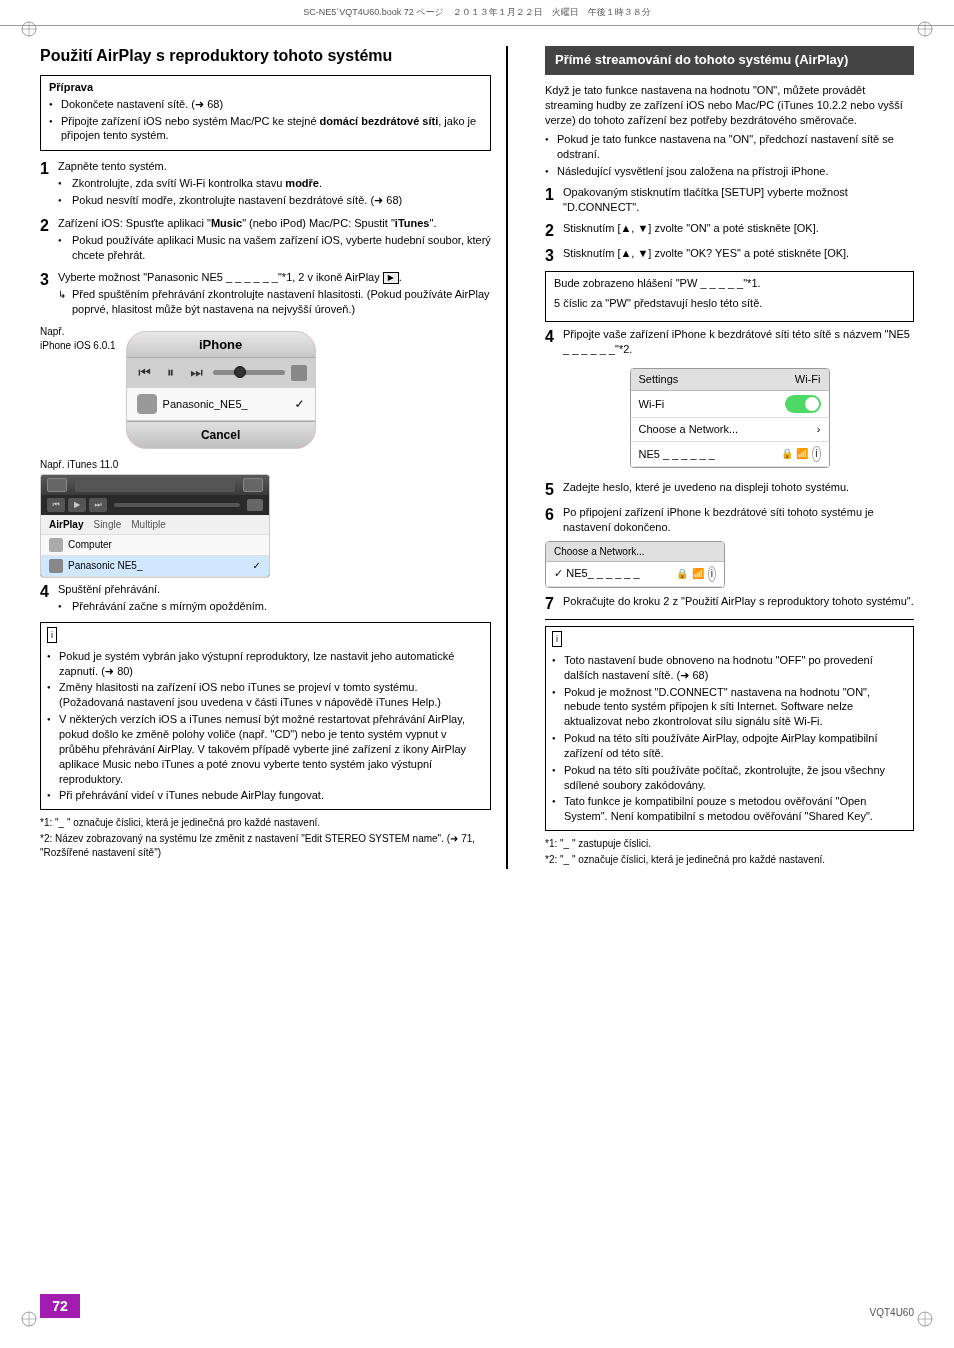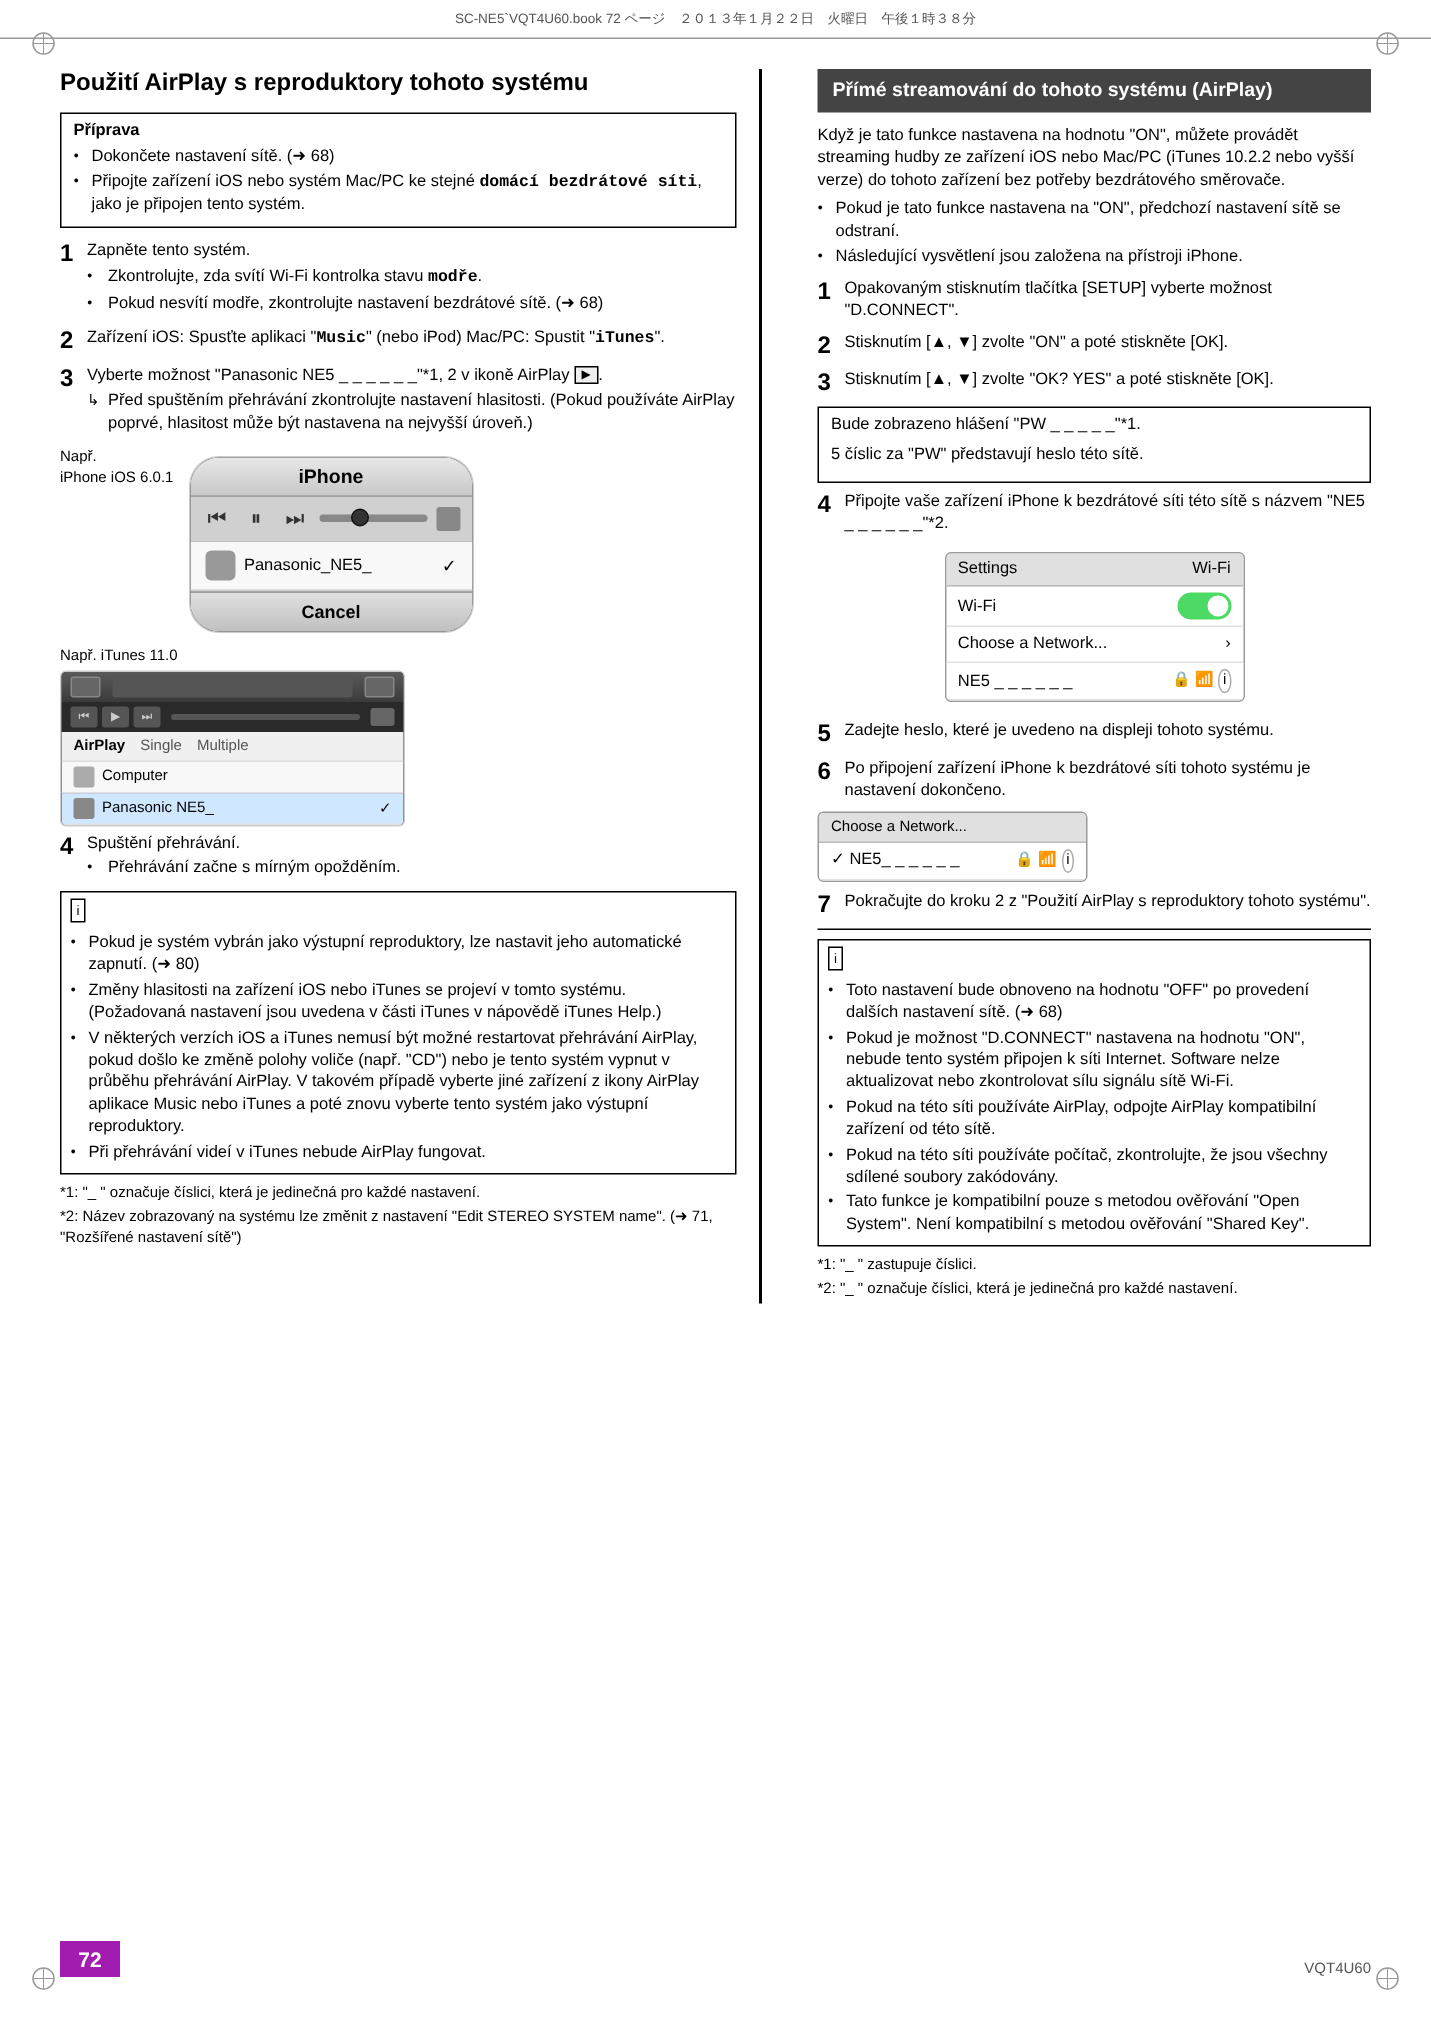--- a/index.html
+++ b/index.html
@@ -150,21 +150,21 @@
       padding: 1px 3px;
       font-size: 9px;
       margin-bottom: 3px;
     }
 
     
     .iphone-screenshot {
       border: 1px solid #ccc;
       border-radius: 20px;
       width: 190px;
-      background: #404040;
+      background: #fca5a5;
       overflow: hidden;
       margin: 6px 0;
     }
     .iphone-header {
       background: linear-gradient(to bottom, #e8e8e8, #c8c8c8);
       text-align: center;
       padding: 5px 0;
       font-size: 13px;
       font-weight: bold;
       border-bottom: 1px solid #aaa;
@@ -399,21 +399,21 @@
       margin-top: 4px;
     }
     .footnotes p { margin-bottom: 2px; }
 
     
     .thin-hr {
       border: none;
       border-top: 1px solid #000;
       margin: 6px 0;
     }
-    strong { font-weight: bold; font-family: Liberation Mono, monospace; }
+    strong { font-weight: bold; }
     .highlight-box {
       border: 1px solid #000;
       padding: 4px 8px;
       margin: 5px 0;
       font-size: 11px;
       line-height: 1.4;
     }
   </style>
 </head>
 <body>
@@ -474,20 +474,23 @@
             <li>Zkontrolujte, zda svítí Wi-Fi kontrolka stavu <strong>modře</strong>.</li>
             <li>Pokud nesvítí modře, zkontrolujte nastavení bezdrátové sítě. (➜ 68)</li>
           </ul>
         </div>
       </div>
 
       <div class="step-wrapper">
         <div class="step-num-box">2</div>
         <div class="step-body">
           <div class="step-text">Zařízení iOS: Spusťte aplikaci "<strong>Music</strong>" (nebo iPod) Mac/PC: Spustit "<strong>iTunes</strong>".</div>
+          <ul class="sub-bullets">
+            <li>Pokud používáte aplikaci Music na vašem zařízení iOS, vyberte hudební soubor, který chcete přehrát.</li>
+          </ul>
         </div>
       </div>
 
       <div class="step-wrapper">
         <div class="step-num-box">3</div>
         <div class="step-body">
           <div class="step-text">Vyberte možnost "Panasonic NE5 _ _ _ _ _ _"*1, 2 v ikoně AirPlay <span style="display:inline-block;width:16px;height:12px;border:1px solid #000;vertical-align:middle;background:#eee;text-align:center;font-size:8px;">▶</span>.</div>
           <ul class="sub-bullets">
             <li class="arrow">Před spuštěním přehrávání zkontrolujte nastavení hlasitosti. (Pokud používáte AirPlay poprvé, hlasitost může být nastavena na nejvyšší úroveň.)</li>
           </ul>

